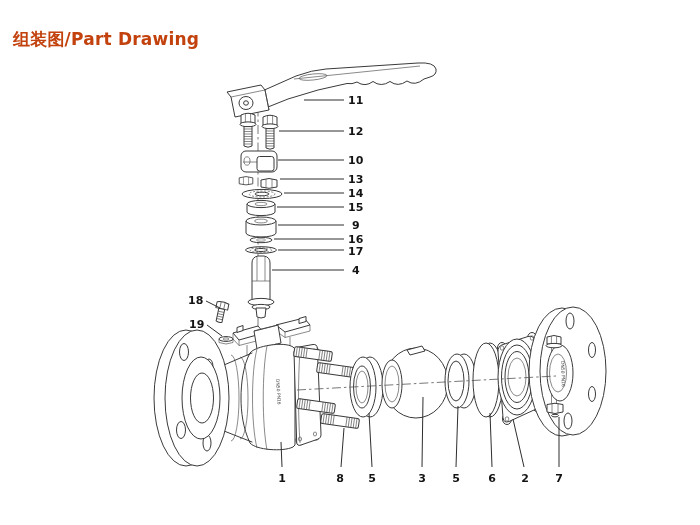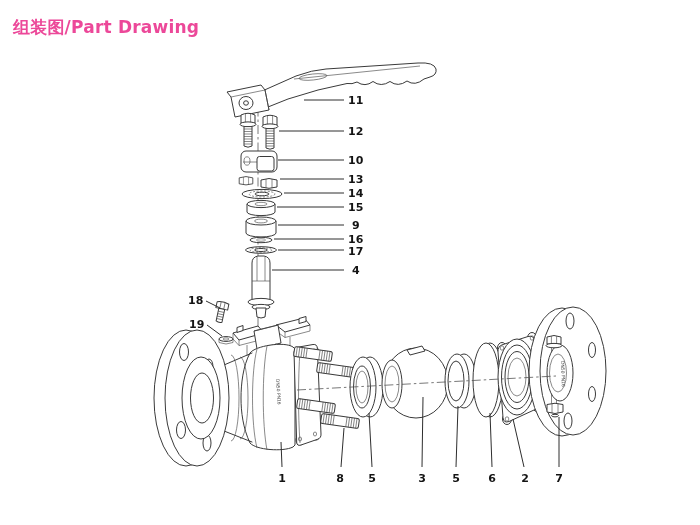--- a/index.html
+++ b/index.html
@@ -1,21 +1,21 @@
 <!DOCTYPE html>
 <html><head>
 <meta charset="utf-8">
 <style>
   html,body{margin:0;padding:0;}
   body{
     width:700px;height:525px;background:#ffffff;position:relative;overflow:hidden;
     font-family:"DejaVu Sans", sans-serif;
   }
   .title{
-    position:absolute;left:13px;top:16px;font-size:17px;font-weight:700;color:#ec4899;
+    position:absolute;left:13px;top:28px;font-size:17px;font-weight:700;color:#c2410c;
     letter-spacing:.2px;white-space:nowrap;
   }
   svg{position:absolute;left:0;top:0;}
   .ln{stroke:#3a3a3a;stroke-width:1;fill:none;stroke-linejoin:round;stroke-linecap:round;}
   .fw{stroke:#3a3a3a;stroke-width:1;fill:#ffffff;stroke-linejoin:round;}
   .thin{stroke:#4a4a4a;stroke-width:.65;fill:none;}
   .dash{stroke:#4a4a4a;stroke-width:.65;fill:none;stroke-dasharray:2 1.6;}
   .cl{stroke:#555;stroke-width:.8;fill:none;stroke-dasharray:9 3 2.5 3;}
   .ld{stroke:#2e2e2e;stroke-width:1;fill:none;}
   .lbl{font-size:11px;font-weight:700;fill:#141414;font-family:"DejaVu Sans",sans-serif;}

